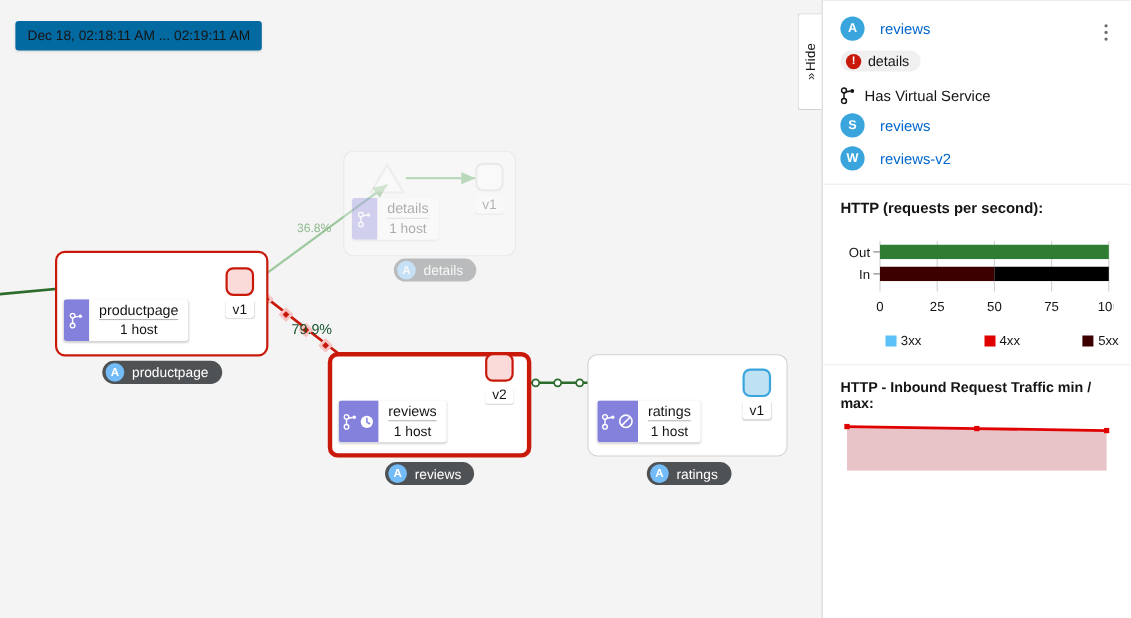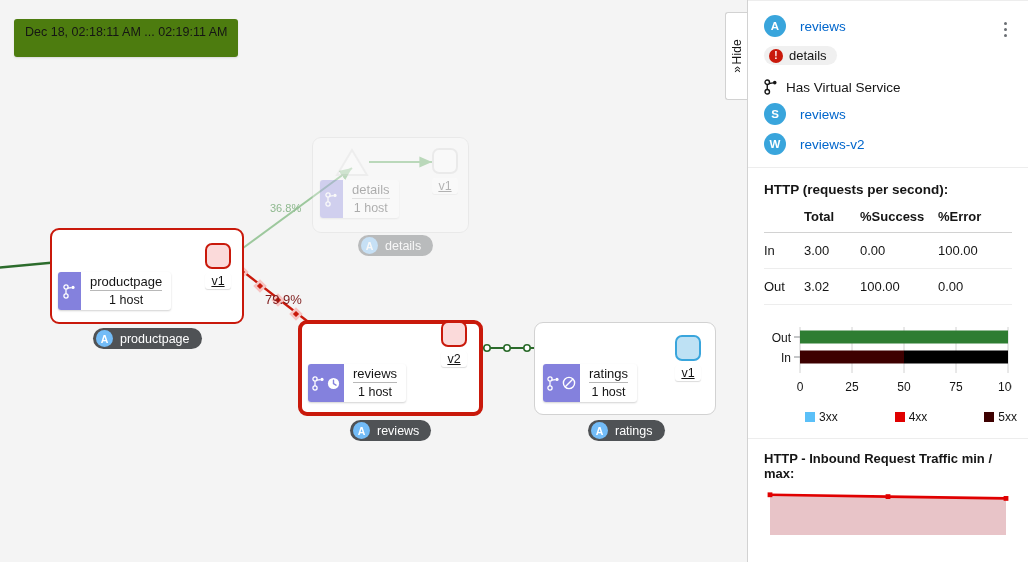--- a/index.html
+++ b/index.html
@@ -18,23 +18,23 @@
     position: relative;
     width: 748px; height: 562px;
     background: #f4f4f4;
     border-right: 1px solid #d2d2d2;
     overflow: hidden;
   }
   #graph-svg { position: absolute; left: 0; top: 0; width: 748px; height: 562px; }
 
   .timerange-chip {
     position: absolute; left: 14px; top: 19px;
-    background: #4d7c0f;
+    background: #0369a1;
     border-radius: 3px;
-    padding: 6px 11px 18px 11px;
+    padding: 6px 11px 7px 11px;
     font-size: 12.5px;
     color: #151515;
     box-shadow: 0 1px 2px rgba(3,3,3,.10);
     z-index: 40;
     white-space: nowrap;
   }
 
   
   .hide-tab {
     position: absolute; right: 0px; top: 12px;
@@ -105,21 +105,20 @@
   .vbox .sq.grey  { background: #ffffff; border: 2px solid #cfcfcf; }
   .vbox .vtag {
     margin-top: 4px;
     background: #ffffff;
     border-radius: 3px;
     font-size: 12.5px;
     padding: 1px 5px;
     text-align: center;
     box-shadow: 0 1px 1px rgba(3,3,3,.14);
     color: #151515;
-    text-decoration: underline;
   }
 
   
   .infocard {
     position: absolute;
     display: flex;
     background: #ffffff;
     border-radius: 3px;
     box-shadow: 0 1px 2px rgba(3,3,3,.18);
     z-index: 22;
@@ -142,21 +141,21 @@
   }
   .infocard .hs { font-size: 12.5px; color: #151515; padding-top: 2px; text-align: center;}
 
   .edge-pct {
     position: absolute;
     font-size: 11px;
     z-index: 20;
     white-space: nowrap;
   }
   .edge-pct.green { color: #8fb98f; }
-  .edge-pct.red   { color: #7f1d1d; }
+  .edge-pct.red   { color: #14532d; }
 
   
   #side-panel {
     width: 280px; height: 562px;
     background: #ffffff;
     position: relative;
     overflow: hidden;
   }
   .sp-divider { height: 1px; background: #ededed; margin: 0; }
 
@@ -453,44 +452,20 @@
         <span class="circ">W</span>
         <span class="link-txt">reviews-v2</span>
       </div>
     </div>
 
     <div class="sp-divider"></div>
 
     <div class="sp-body">
       <div class="sp-title">HTTP (requests per second):</div>
 
-      <table class="http">
-        <thead>
-          <tr>
-            <th class="lbl"></th>
-            <th class="c2">Total</th>
-            <th class="c3">%Success</th>
-            <th>%Error</th>
-          </tr>
-        </thead>
-        <tbody>
-          <tr>
-            <td class="lbl">In</td>
-            <td class="c2">3.00</td>
-            <td class="c3">0.00</td>
-            <td>100.00</td>
-          </tr>
-          <tr>
-            <td class="lbl">Out</td>
-            <td class="c2">3.02</td>
-            <td class="c3">100.00</td>
-            <td>0.00</td>
-          </tr>
-        </tbody>
-      </table>
 
       <div class="chart-wrap">
         <svg id="bar-svg" width="248" height="78" viewBox="0 0 248 78">
             <line x1="36" x2="36" y1="6" y2="52" stroke="#d2d2d2" stroke-width="1"></line>
             <text x="36" y="70" text-anchor="middle" font-size="12" fill="#151515" font-family="&quot;Liberation Sans&quot;, sans-serif">0</text>
             <line x1="88" x2="88" y1="6" y2="52" stroke="#d2d2d2" stroke-width="1"></line>
             <text x="88" y="70" text-anchor="middle" font-size="12" fill="#151515" font-family="&quot;Liberation Sans&quot;, sans-serif">25</text>
             <line x1="140" x2="140" y1="6" y2="52" stroke="#d2d2d2" stroke-width="1"></line>
             <text x="140" y="70" text-anchor="middle" font-size="12" fill="#151515" font-family="&quot;Liberation Sans&quot;, sans-serif">50</text>
             <line x1="192" x2="192" y1="6" y2="52" stroke="#d2d2d2" stroke-width="1"></line>

